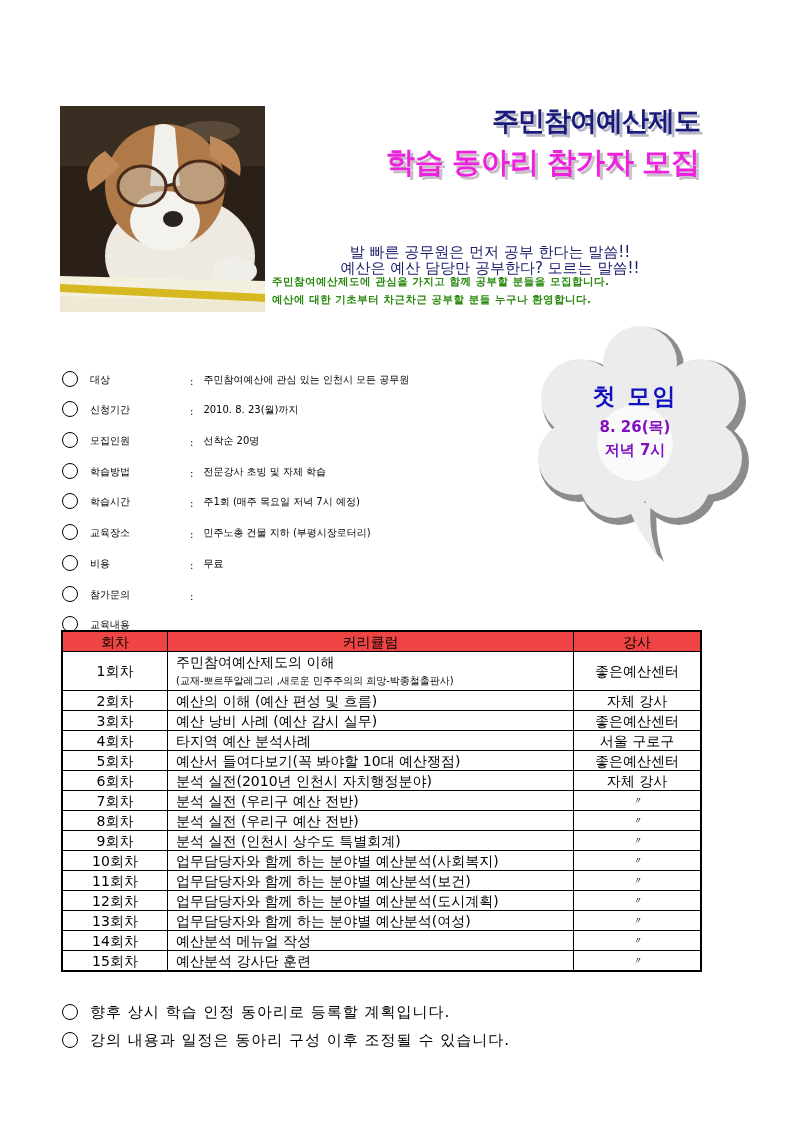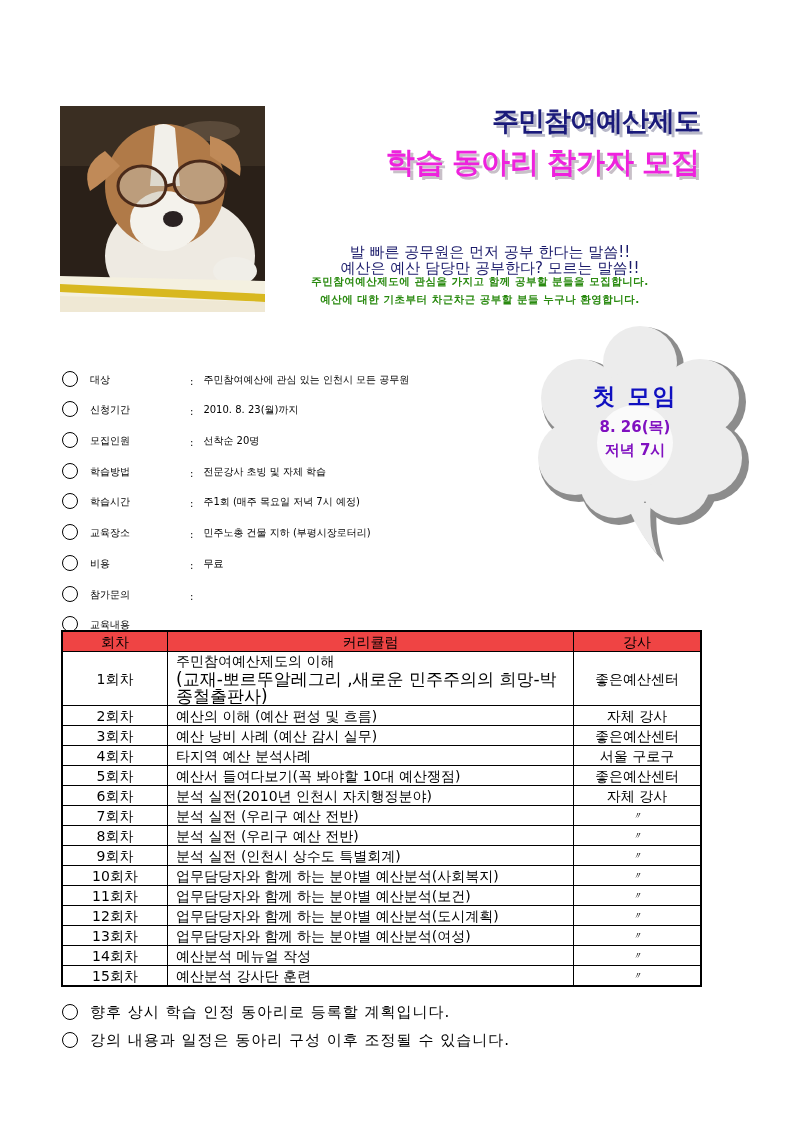--- a/index.html
+++ b/index.html
@@ -7,21 +7,21 @@
 
   .photo { position: absolute; left: 60px; top: 106px; width: 205px; height: 206px; overflow: hidden; }
   .photo svg { display: block; }
 
   .title1 { position: absolute; left: 300px; top: 103px; width: 400px; text-align: right; font-size: 27px; font-weight: bold; color: #1a1a7a; letter-spacing: -1px; text-shadow: 3px 3px 0 #b8b8c8; font-family: "Liberation Sans", sans-serif; }
   .title2 { position: absolute; left: 300px; top: 143px; width: 400px; text-align: right; font-size: 29px; font-weight: bold; color: #ee22dd; letter-spacing: 0px; text-shadow: 3px 3px 0 #c8c0c8; font-family: "Liberation Sans", sans-serif; }
 
   .slogan { position: absolute; left: 270px; width: 440px; text-align: center; font-size: 15px; color: #1a1a6a; }
   .slogan1 { top: 212px; margin-top: 47px; }
   .slogan2 { top: 243px; }
-  .green { position: absolute; left: 260px; width: 440px; text-align: center; font-size: 10.5px; color: #2a8a10; font-weight: bold; letter-spacing: 0.5px; }
+  .green { position: absolute; left: 272px; width: 440px; font-size: 10.5px; color: #2a8a10; font-weight: bold; letter-spacing: 0.5px; }
   .green1 { top: 275px; }
   .green2 { top: 293px; }
 
   .bubble { position: absolute; left: 525px; top: 318px; width: 230px; height: 250px; }
   .bubble-text { position: absolute; left: 560px; width: 150px; text-align: center; }
   .b-title { top: 381px; font-size: 23px; color: #1010c0; font-weight: bold; letter-spacing: 2px; }
   .b-date { top: 418px; font-size: 15px; color: #8010c0; font-weight: bold; }
   .b-time { top: 441px; font-size: 15px; color: #8010c0; font-weight: bold; }
 
   .info { position: absolute; left: 62px; top: 356px; }
@@ -29,21 +29,21 @@
   .circle { width: 14px; height: 14px; border: 1.6px solid #000; border-radius: 50%; margin-right: 12px; flex: none; }
   .label { display: inline-block; width: 92px; text-align: justify; text-align-last: justify; }
   .colon { margin: 0 10px 0 8px; }
 
   table.curr { position: absolute; left: 61px; top: 630px; width: 641px; border-collapse: collapse; border: 2px solid #000; font-size: 14px; }
   table.curr td, table.curr th { border: 1px solid #000; padding: 0 6px; height: 19px; line-height: 18px; font-weight: normal; }
   table.curr th { background: #ef4444; text-align: center; }
   .c-no { width: 92px; text-align: center; }
   .c-title { text-align: left; padding-left: 8px !important; }
   .c-inst { width: 114px; text-align: center; }
-  .sub { font-size: 17px; display: block; line-height: 17px; }
+  .sub { font-size: 10px; display: block; line-height: 17px; }
   .ditto { font-size: 10px; font-weight: bold; font-style: italic; }
 
   .notes { position: absolute; left: 62px; top: 998px; }
   .note-row { height: 28px; display: flex; align-items: center; font-size: 15px; letter-spacing: 1px; }
 </style>
 </head>
 <body>
 
 <div class="photo">
   <svg width="205" height="206" viewBox="0 0 205 206">

